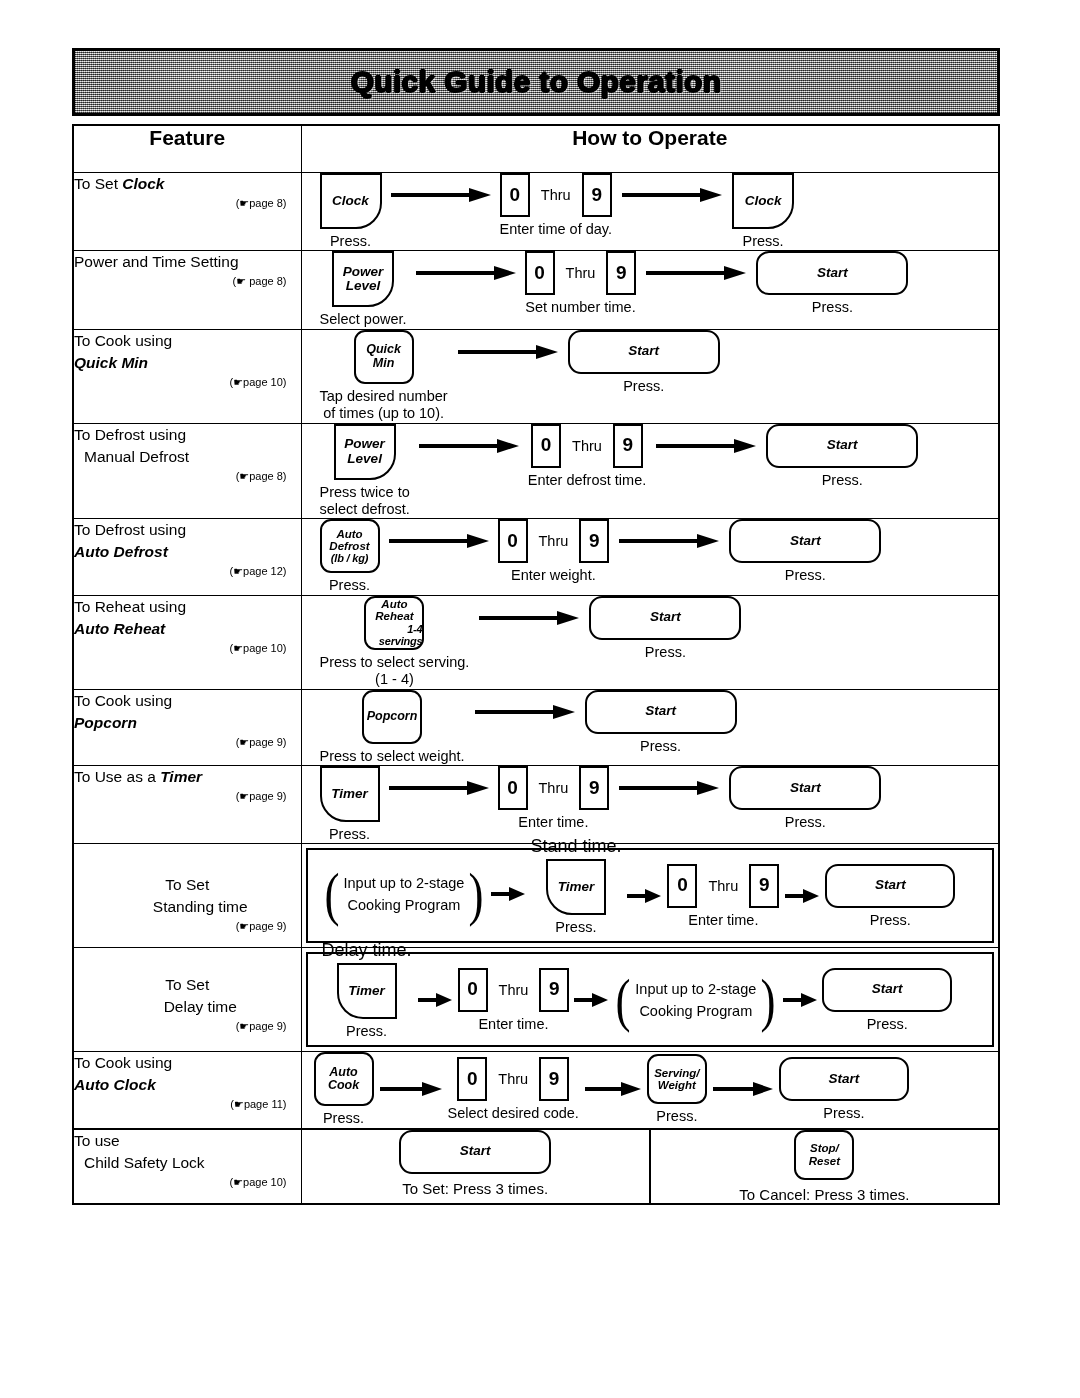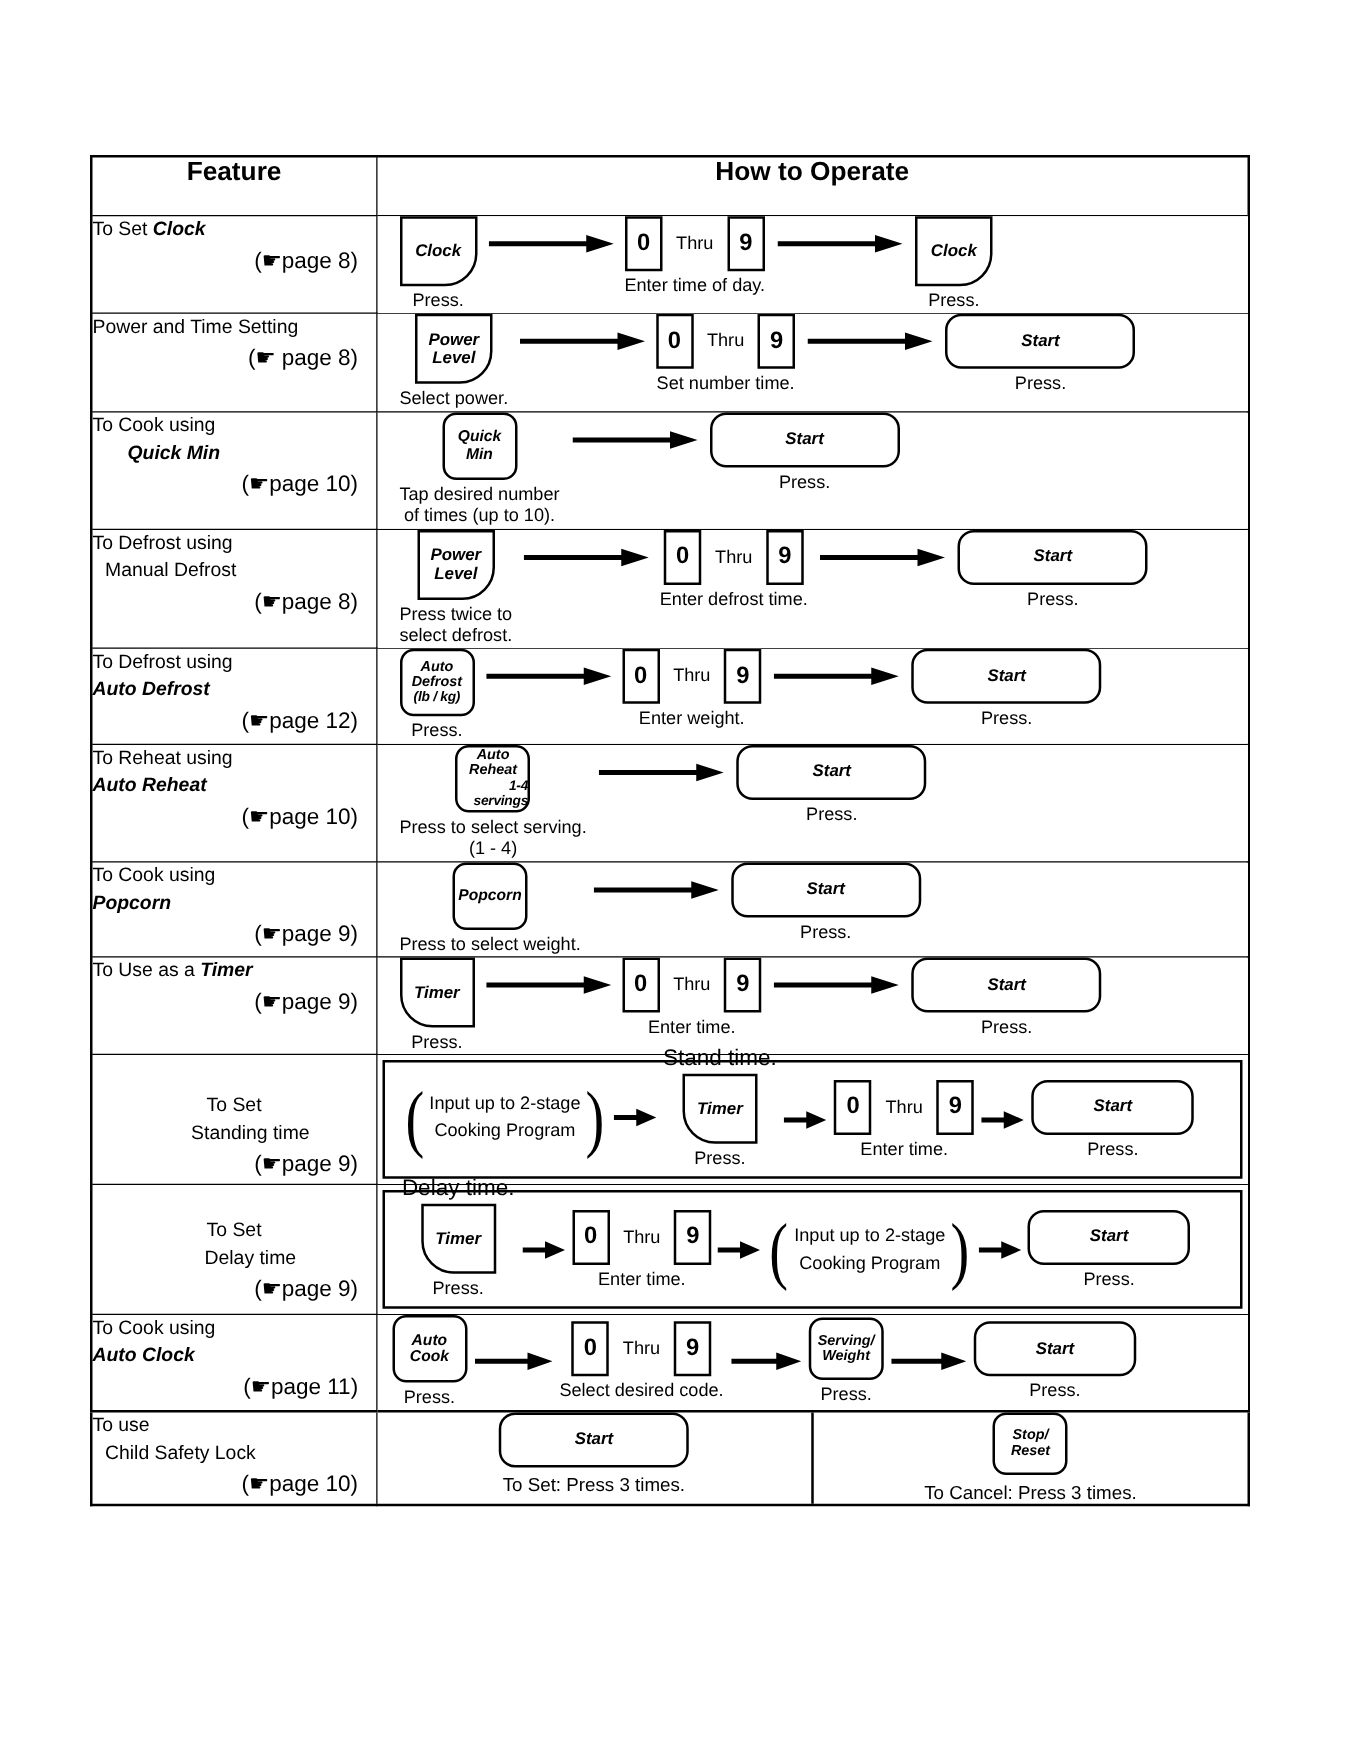--- a/index.html
+++ b/index.html
@@ -96,21 +96,21 @@
     font-size: 15.5px;
     line-height: 1.42;
   }
   .feat .l1 { display: block; }
   .feat .l2 { display: block; padding-left: 16px; }
   .feat .bold-it { font-weight: bold; font-style: italic; }
   .feat .pageref {
     display: block;
     text-align: right;
     padding-right: 14px;
-    font-size: 18px;
+    font-size: 11px;
     margin-top: 1px;
   }
   .feat.center { text-align: center; }
   .feat.center .l1,
   .feat.center .l2 { display:block; text-align: center; }
   .feat.center .l2 { padding-left: 26px; }
 
   
   .ops {
     padding: 6px 8px 6px 8px;
@@ -270,20 +270,23 @@
   .half .btnwrap {
     display: flex;
     justify-content: center;
   }
 </style>
 </head>
 <body>
 
 <div id="page">
 
+  <div class="banner">
+    <div class="banner-title">Quick Guide to Operation</div>
+  </div>
 
   <table class="tbl">
     <colgroup>
       <col class="c-feature">
       <col class="c-ops">
     </colgroup>
 
     <tbody>
         <tr>
       <th class="hdr-cell">Feature</th>
@@ -367,21 +370,21 @@
             <div class="btn start">Start</div>
             <div class="cap">Press.</div>
           </div>
         </div>
       </td>
     </tr>
 
     <tr>
       <td class="feat">
         <span class="l1">To Cook using</span>
-        <span class="l2 bold-it" style="padding-left:0;margin-left:28px;">Quick Min</span>
+        <span class="l2 bold-it" style="padding-left:0;">Quick Min</span>
         <span class="pageref">(☛page 10)</span>
       </td>
       <td class="ops">
         <div class="flowrow" style="padding-left:18px;">
           <div class="unit">
             <div class="btn pad">
               <span>Quick</span>
                   <span>Min</span>
             </div>
             <div class="cap wide" style="white-space:pre-line;">Tap desired number

